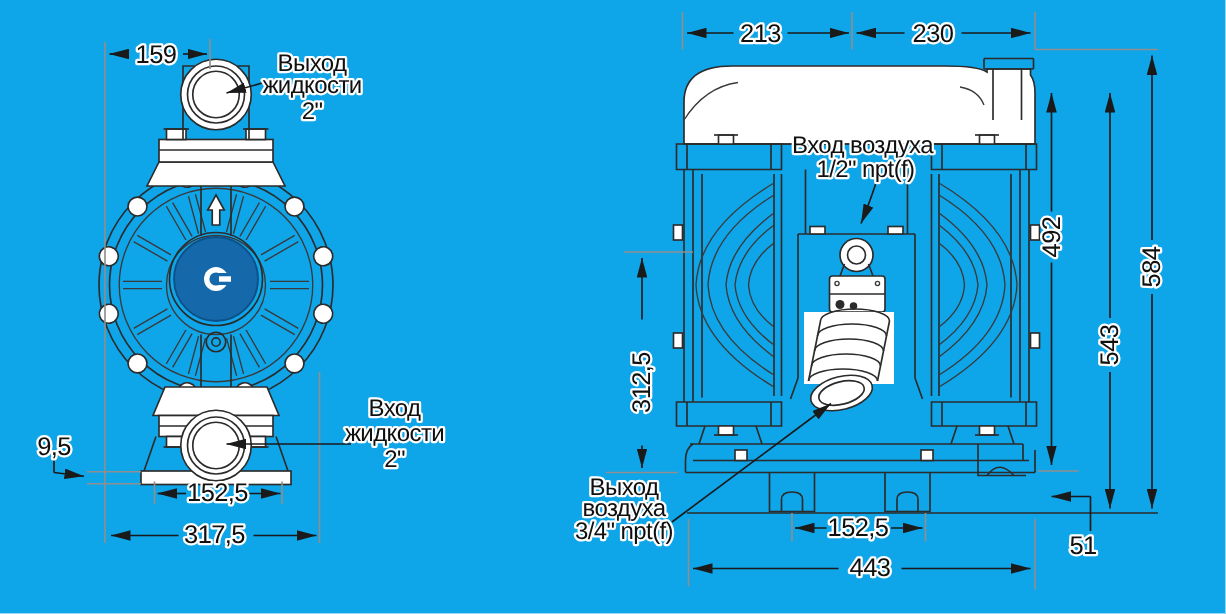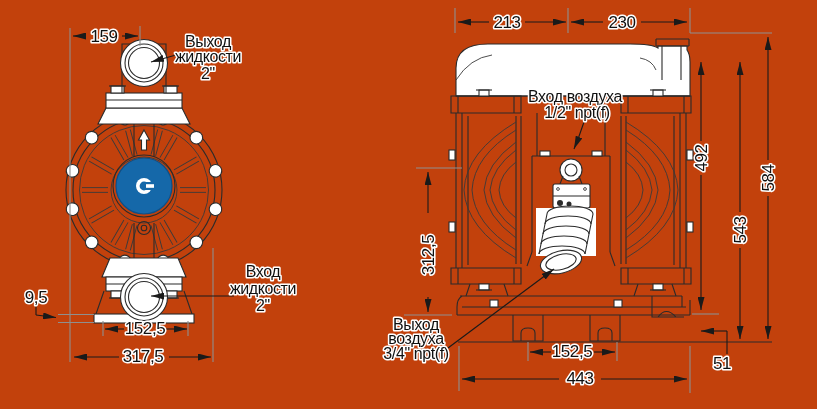--- a/index.html
+++ b/index.html
@@ -1,16 +1,16 @@
 <!DOCTYPE html>
 <html><head>
 <meta charset="utf-8">
 <style>
   html,body{margin:0;padding:0;background:#fff;}
-  #stage{position:relative;width:817px;height:409px;background:#c2410c;overflow:hidden;
+  #stage{position:relative;width:817px;height:409px;background:#0ea5e9;overflow:hidden;
          font-family:"Liberation Sans",sans-serif;}
   svg{position:absolute;left:0;top:0;}
   .o  {stroke:#2b2b2b;stroke-width:1.1;fill:none;stroke-linecap:butt;}
   .o2 {stroke:#3a3a3a;stroke-width:0.9;fill:none;}
   .of {stroke:#2b2b2b;stroke-width:1.1;fill:#ffffff;}
   .dl {stroke:#1a1a1a;stroke-width:1.1;fill:none;}
   .ext{stroke:#8f8f8f;stroke-width:1.1;fill:none;}
   text{font-family:"Liberation Sans",sans-serif;fill:#101010;text-anchor:middle;
        letter-spacing:-0.4px;paint-order:stroke;stroke:#ffffff;stroke-width:3px;
        stroke-linejoin:round;}

